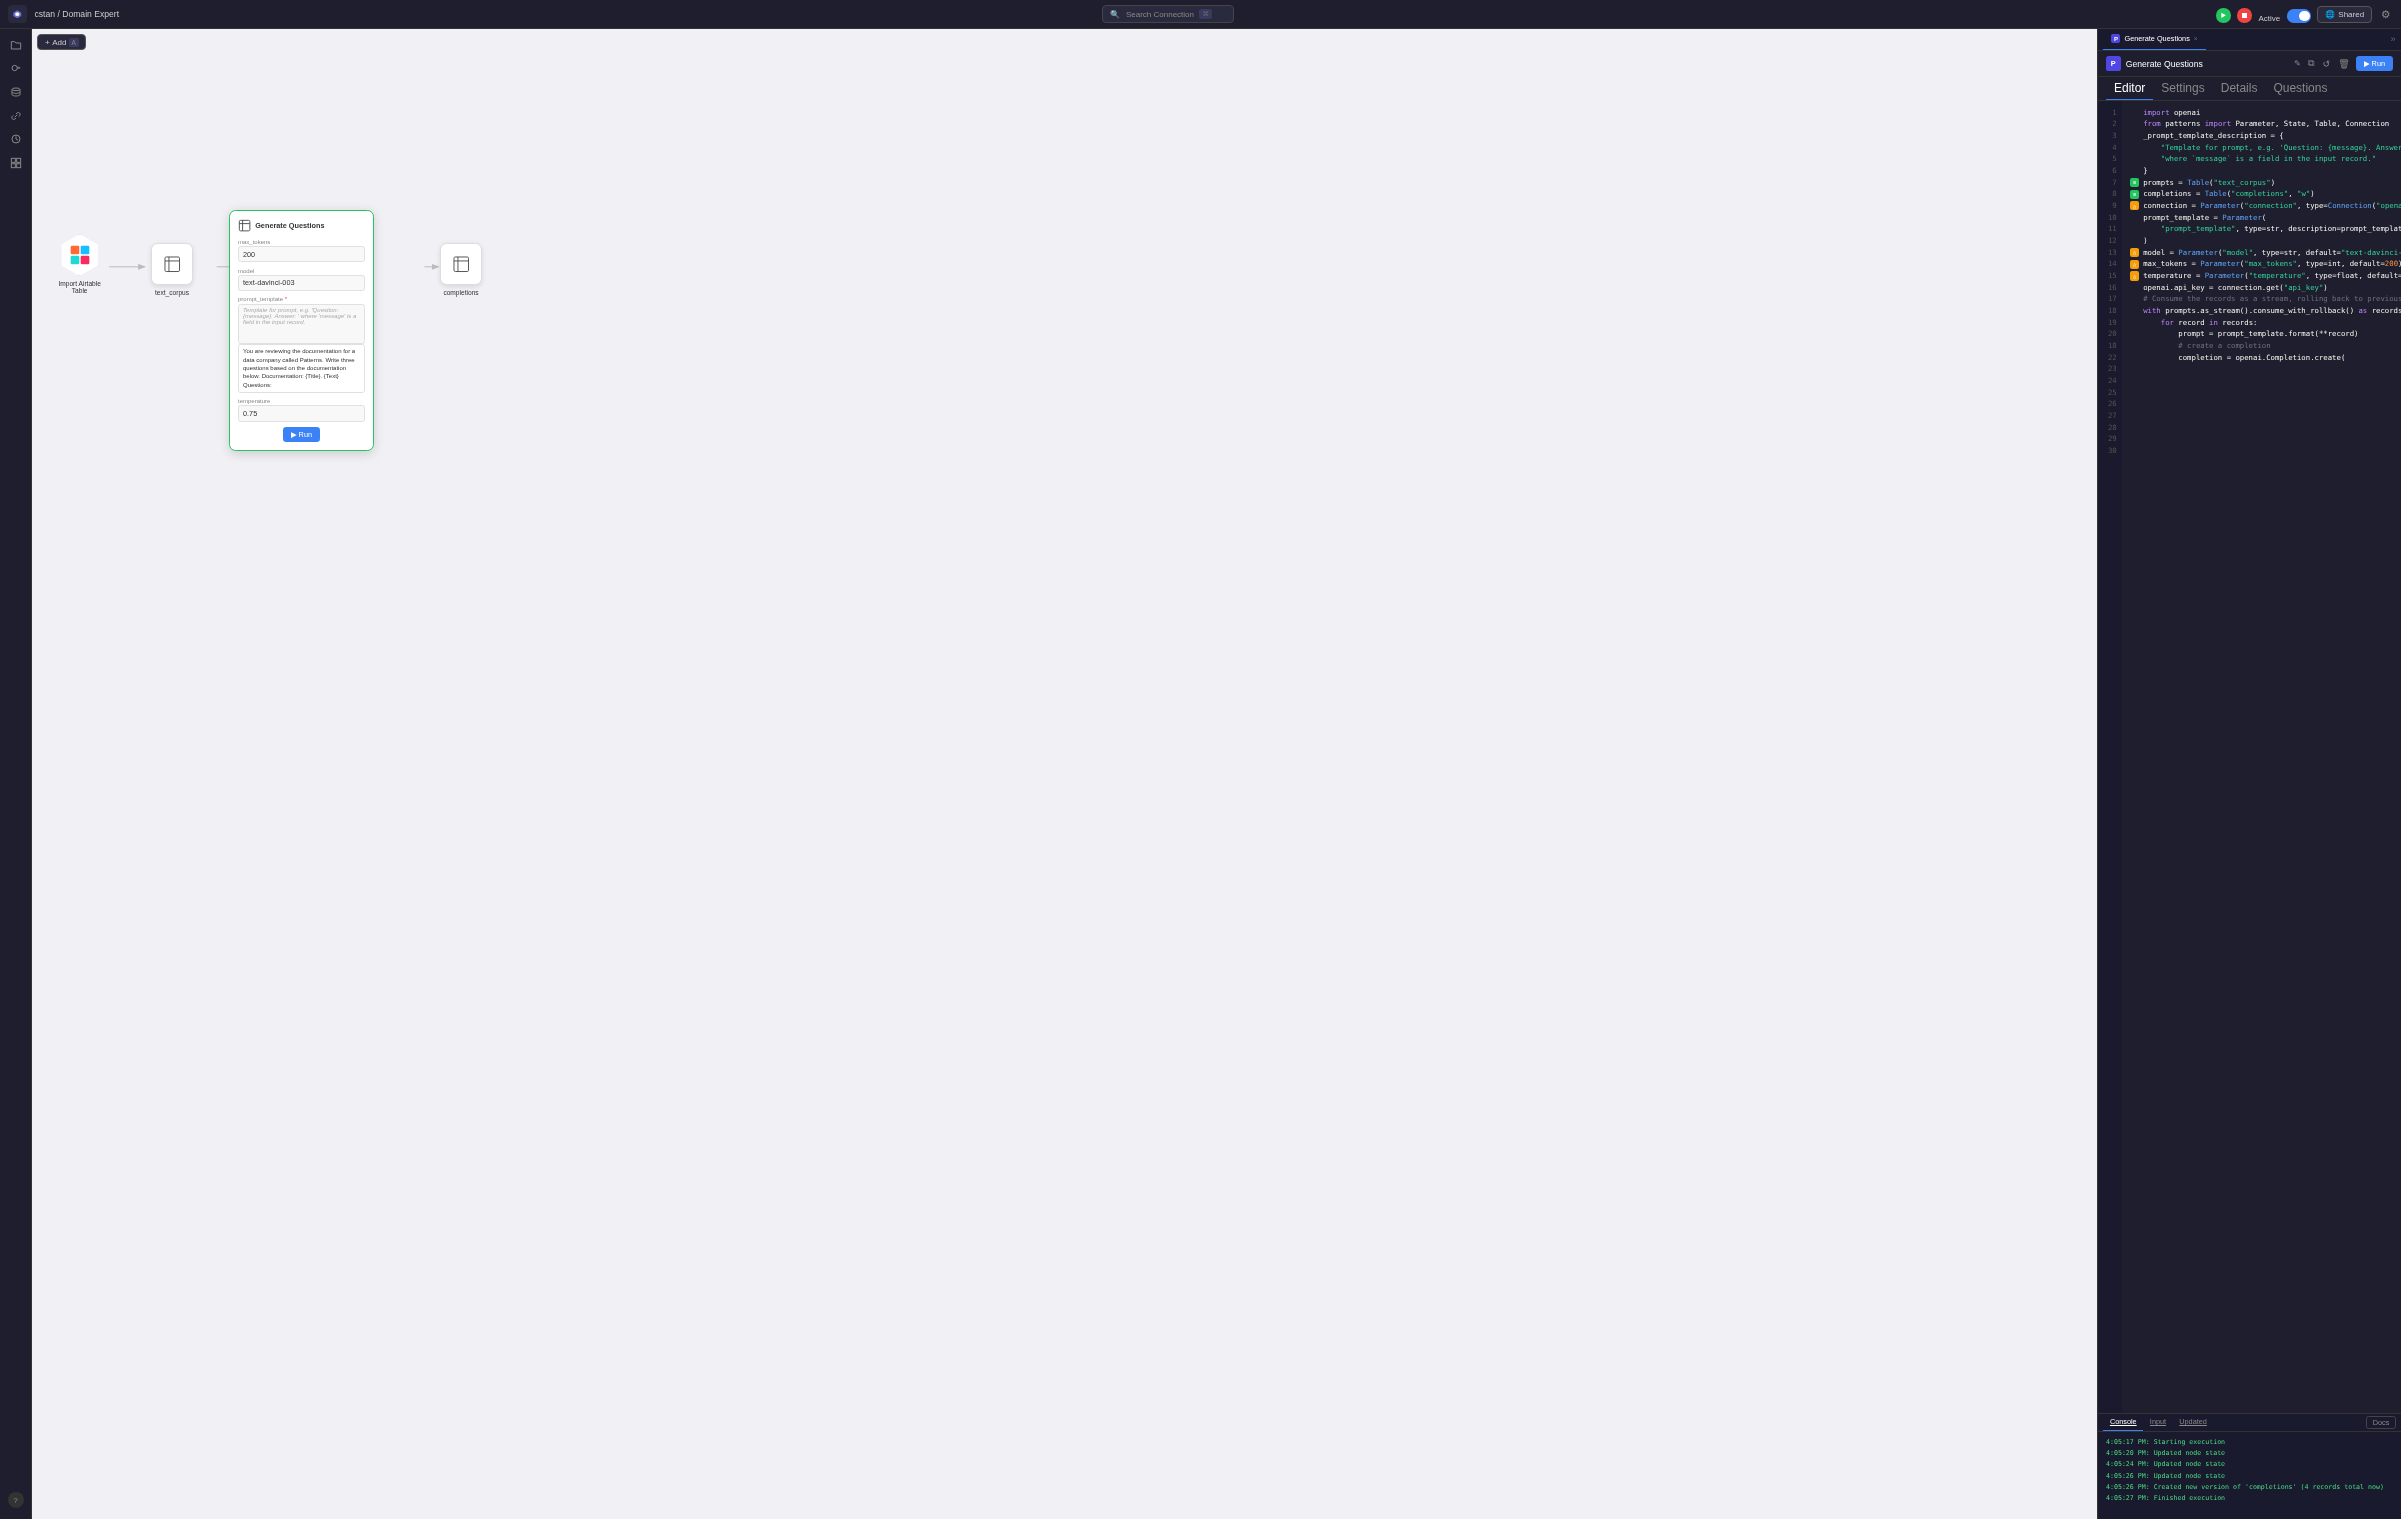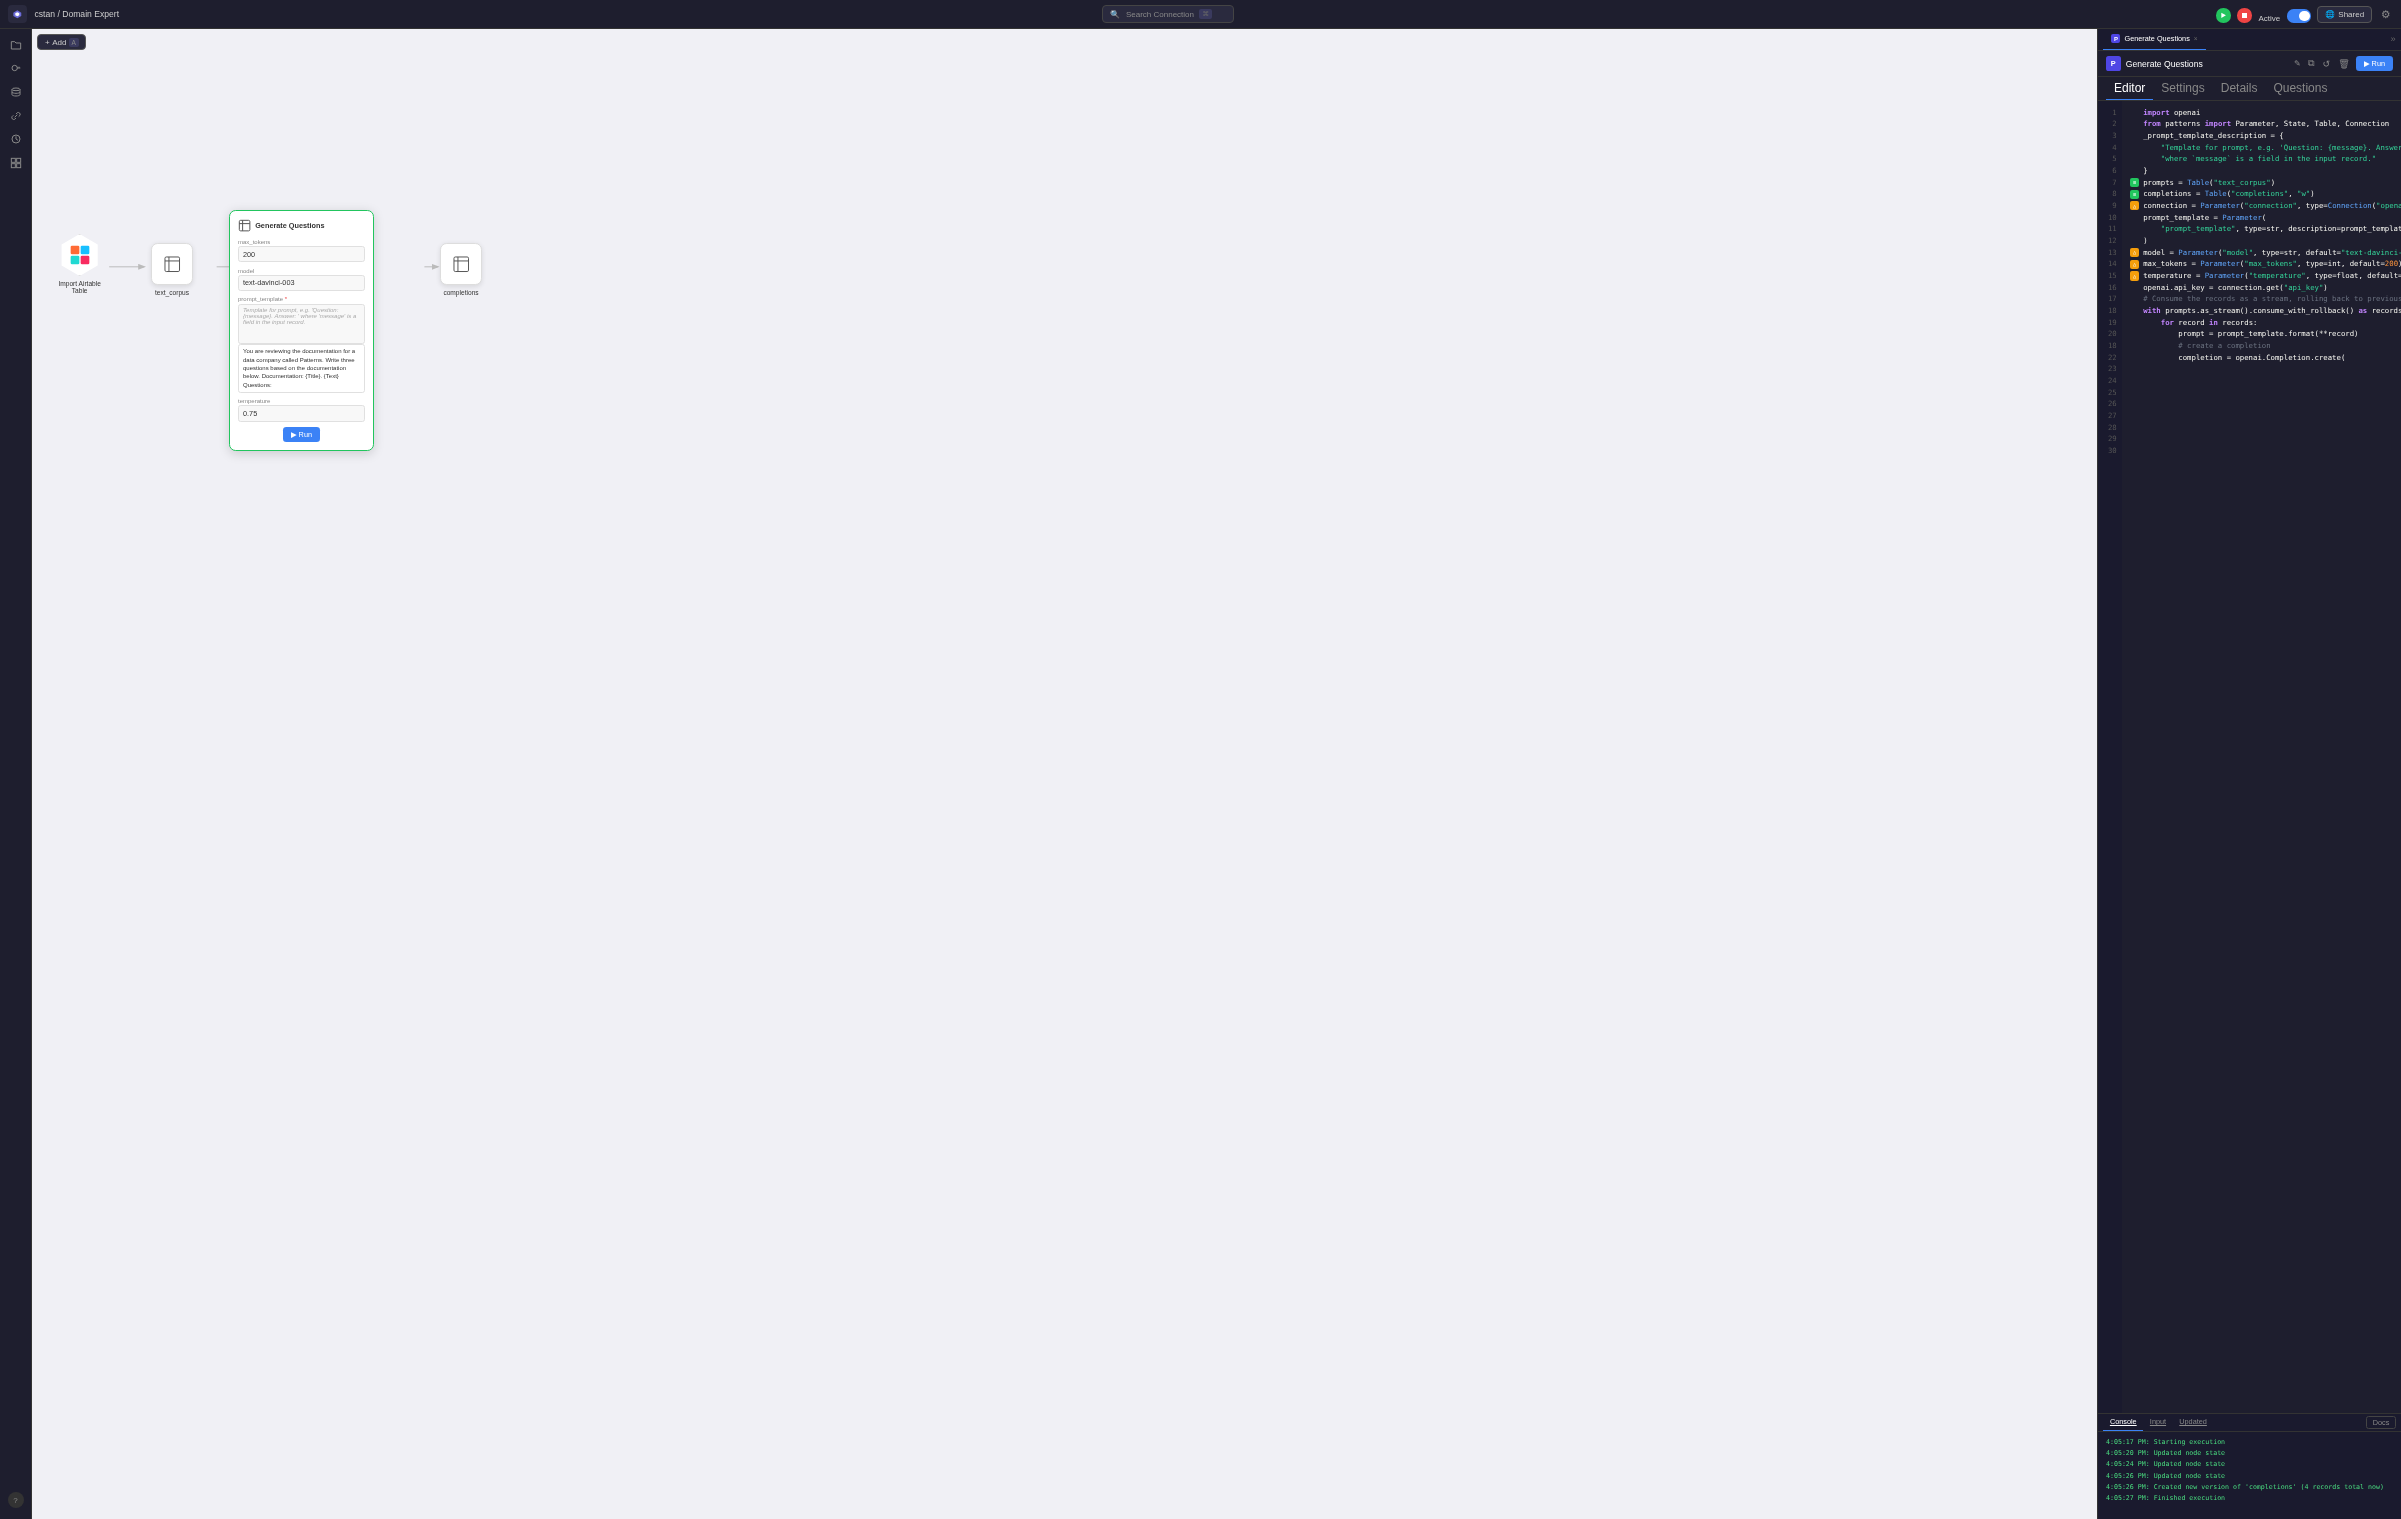--- a/index.html
+++ b/index.html
@@ -79,21 +79,21 @@
     .line-numbers { padding: 5.3px 0; background: #1a1a2e; min-width: 24px; text-align: right; }
     .line-num { padding: 0 5.3px; color: #555; line-height: 1.6; font-size: 7.3px; }
     .code-lines { flex: 1; padding: 5.3px 0; overflow-x: auto; }
     .code-line { line-height: 1.6; padding: 0 8px; white-space: pre; font-size: 7.3px; display: flex; align-items: center; }
     .code-gutter { width: 13.2px; flex-shrink: 0; display: flex; align-items: center; }
     .gutter-icon { width: 9.2px; height: 9.2px; border-radius: 2px; display: flex; align-items: center; justify-content: center; font-size: 5.3px; }
     .gutter-green { background: #22c55e; color: white; }
     .gutter-yellow { background: #f59e0b; color: white; }
 
     
-    .kw { color: #c084fc; font-weight: bold; }
+    .kw { color: #c084fc; }
     .fn { color: #60a5fa; }
     .str { color: #34d399; }
     .cm { color: #6b7280; }
     .op { color: #f8f8f2; }
     .num { color: #fb923c; }
 
     
     .console-area { height: 106px; border-top: 0.7px solid #333; display: flex; flex-direction: column; background: #1a1a2e; }
     .console-tabs { display: flex; align-items: center; border-bottom: 0.7px solid #333; padding: 0 5.3px; }
     .console-tab { padding: 3.3px 6.6px; font-size: 7.3px; color: #888; cursor: pointer; border-bottom: 1.3px solid transparent; text-decoration: underline; }

